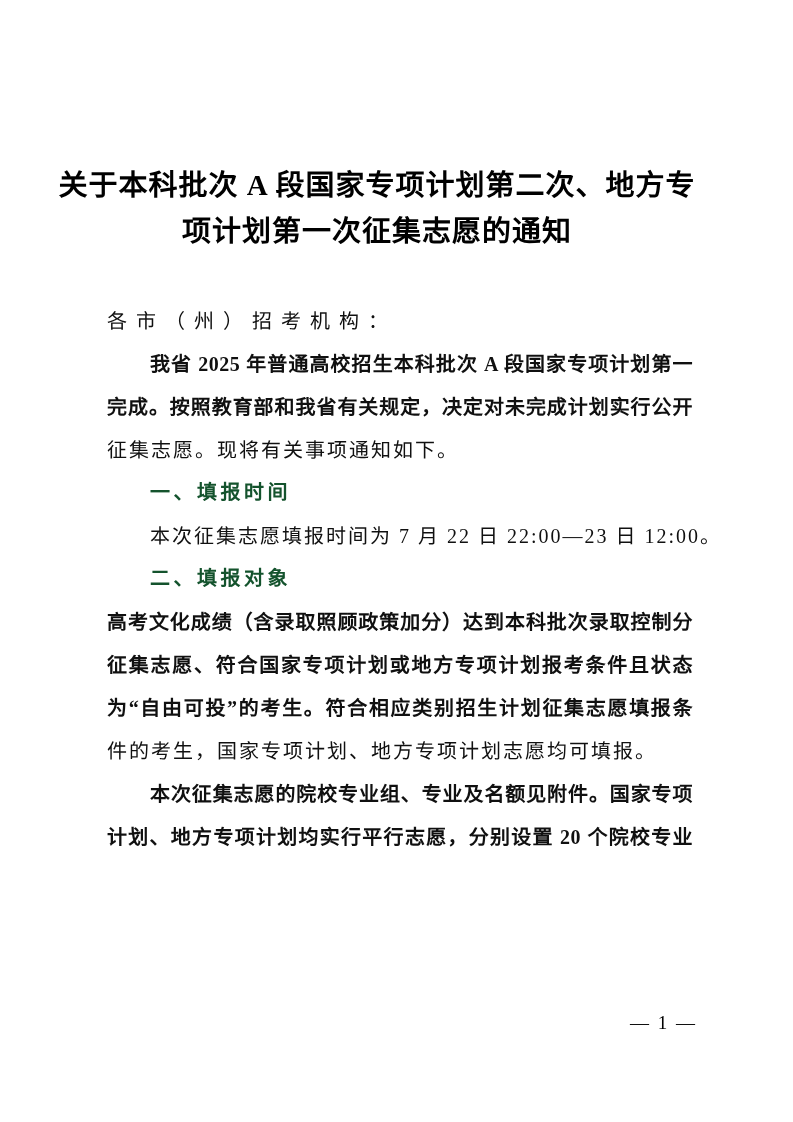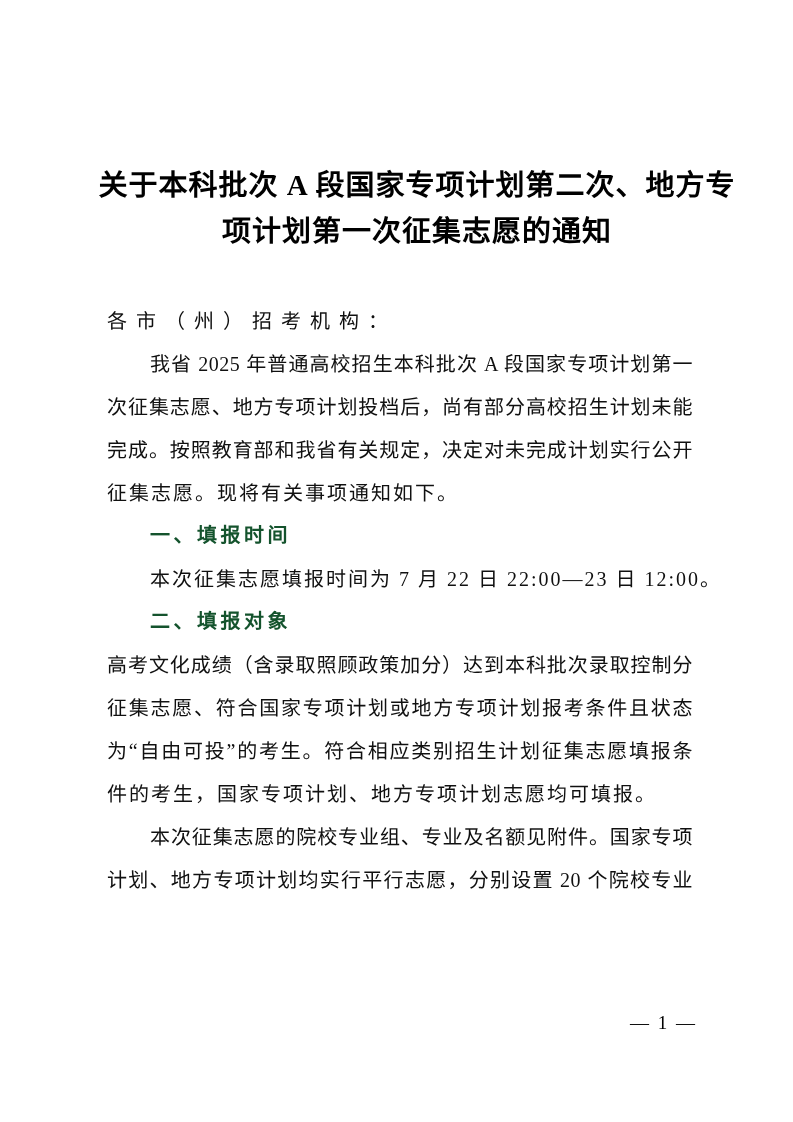--- a/index.html
+++ b/index.html
@@ -21,40 +21,40 @@
     top: 162px;
     left: 0;
     width: 754px;
     text-align: center;
     font-family: "Liberation Serif", "DejaVu Serif", serif;
     font-weight: bold;
     font-size: 29px;
     line-height: 46px;
     color: #000000;
     letter-spacing: 1px;
-    padding-left: 40px;
   }
   .content {
     position: absolute;
     top: 300px;
     left: 107px;
     width: 586px;
     font-size: 20px;
     line-height: 43px;
     color: #101010;
   }
   .line {
     height: 43px;
     white-space: nowrap;
   }
   .line.justify {
     white-space: normal;
     text-align: justify;
     text-align-last: justify;
     letter-spacing: 0.5px;
+    font-weight: bold;
   }
   .line.indent {
     text-indent: 43px;
   }
   .line.salutation {
     letter-spacing: 9px;
   }
   .line.para-end {
     letter-spacing: 2px;
   }
@@ -81,21 +81,20 @@
 <div class="page">
 
   <div class="title-block">
     <div>关于本科批次 A 段国家专项计划第二次、地方专</div>
     <div>项计划第一次征集志愿的通知</div>
   </div>
 
   <div class="content">
     <div class="line salutation">各市（州）招考机构：</div>
     <div class="line indent justify">我省 2025 年普通高校招生本科批次 A 段国家专项计划第一</div>
-    <div class="line justify">次征集志愿、地方专项计划投档后，尚有部分高校招生计划未能</div>
     <div class="line justify">完成。按照教育部和我省有关规定，决定对未完成计划实行公开</div>
     <div class="line para-end">征集志愿。现将有关事项通知如下。</div>
     <div class="line heading indent">一、填报时间</div>
     <div class="line indent para-end">本次征集志愿填报时间为 7 月 22 日 22:00—23 日 12:00。</div>
     <div class="line heading indent">二、填报对象</div>
     <div class="line justify">高考文化成绩（含录取照顾政策加分）达到本科批次录取控制分</div>
     <div class="line justify">征集志愿、符合国家专项计划或地方专项计划报考条件且状态</div>
     <div class="line justify">为“自由可投”的考生。符合相应类别招生计划征集志愿填报条</div>
     <div class="line para-end">件的考生，国家专项计划、地方专项计划志愿均可填报。</div>
     <div class="line indent justify">本次征集志愿的院校专业组、专业及名额见附件。国家专项</div>

